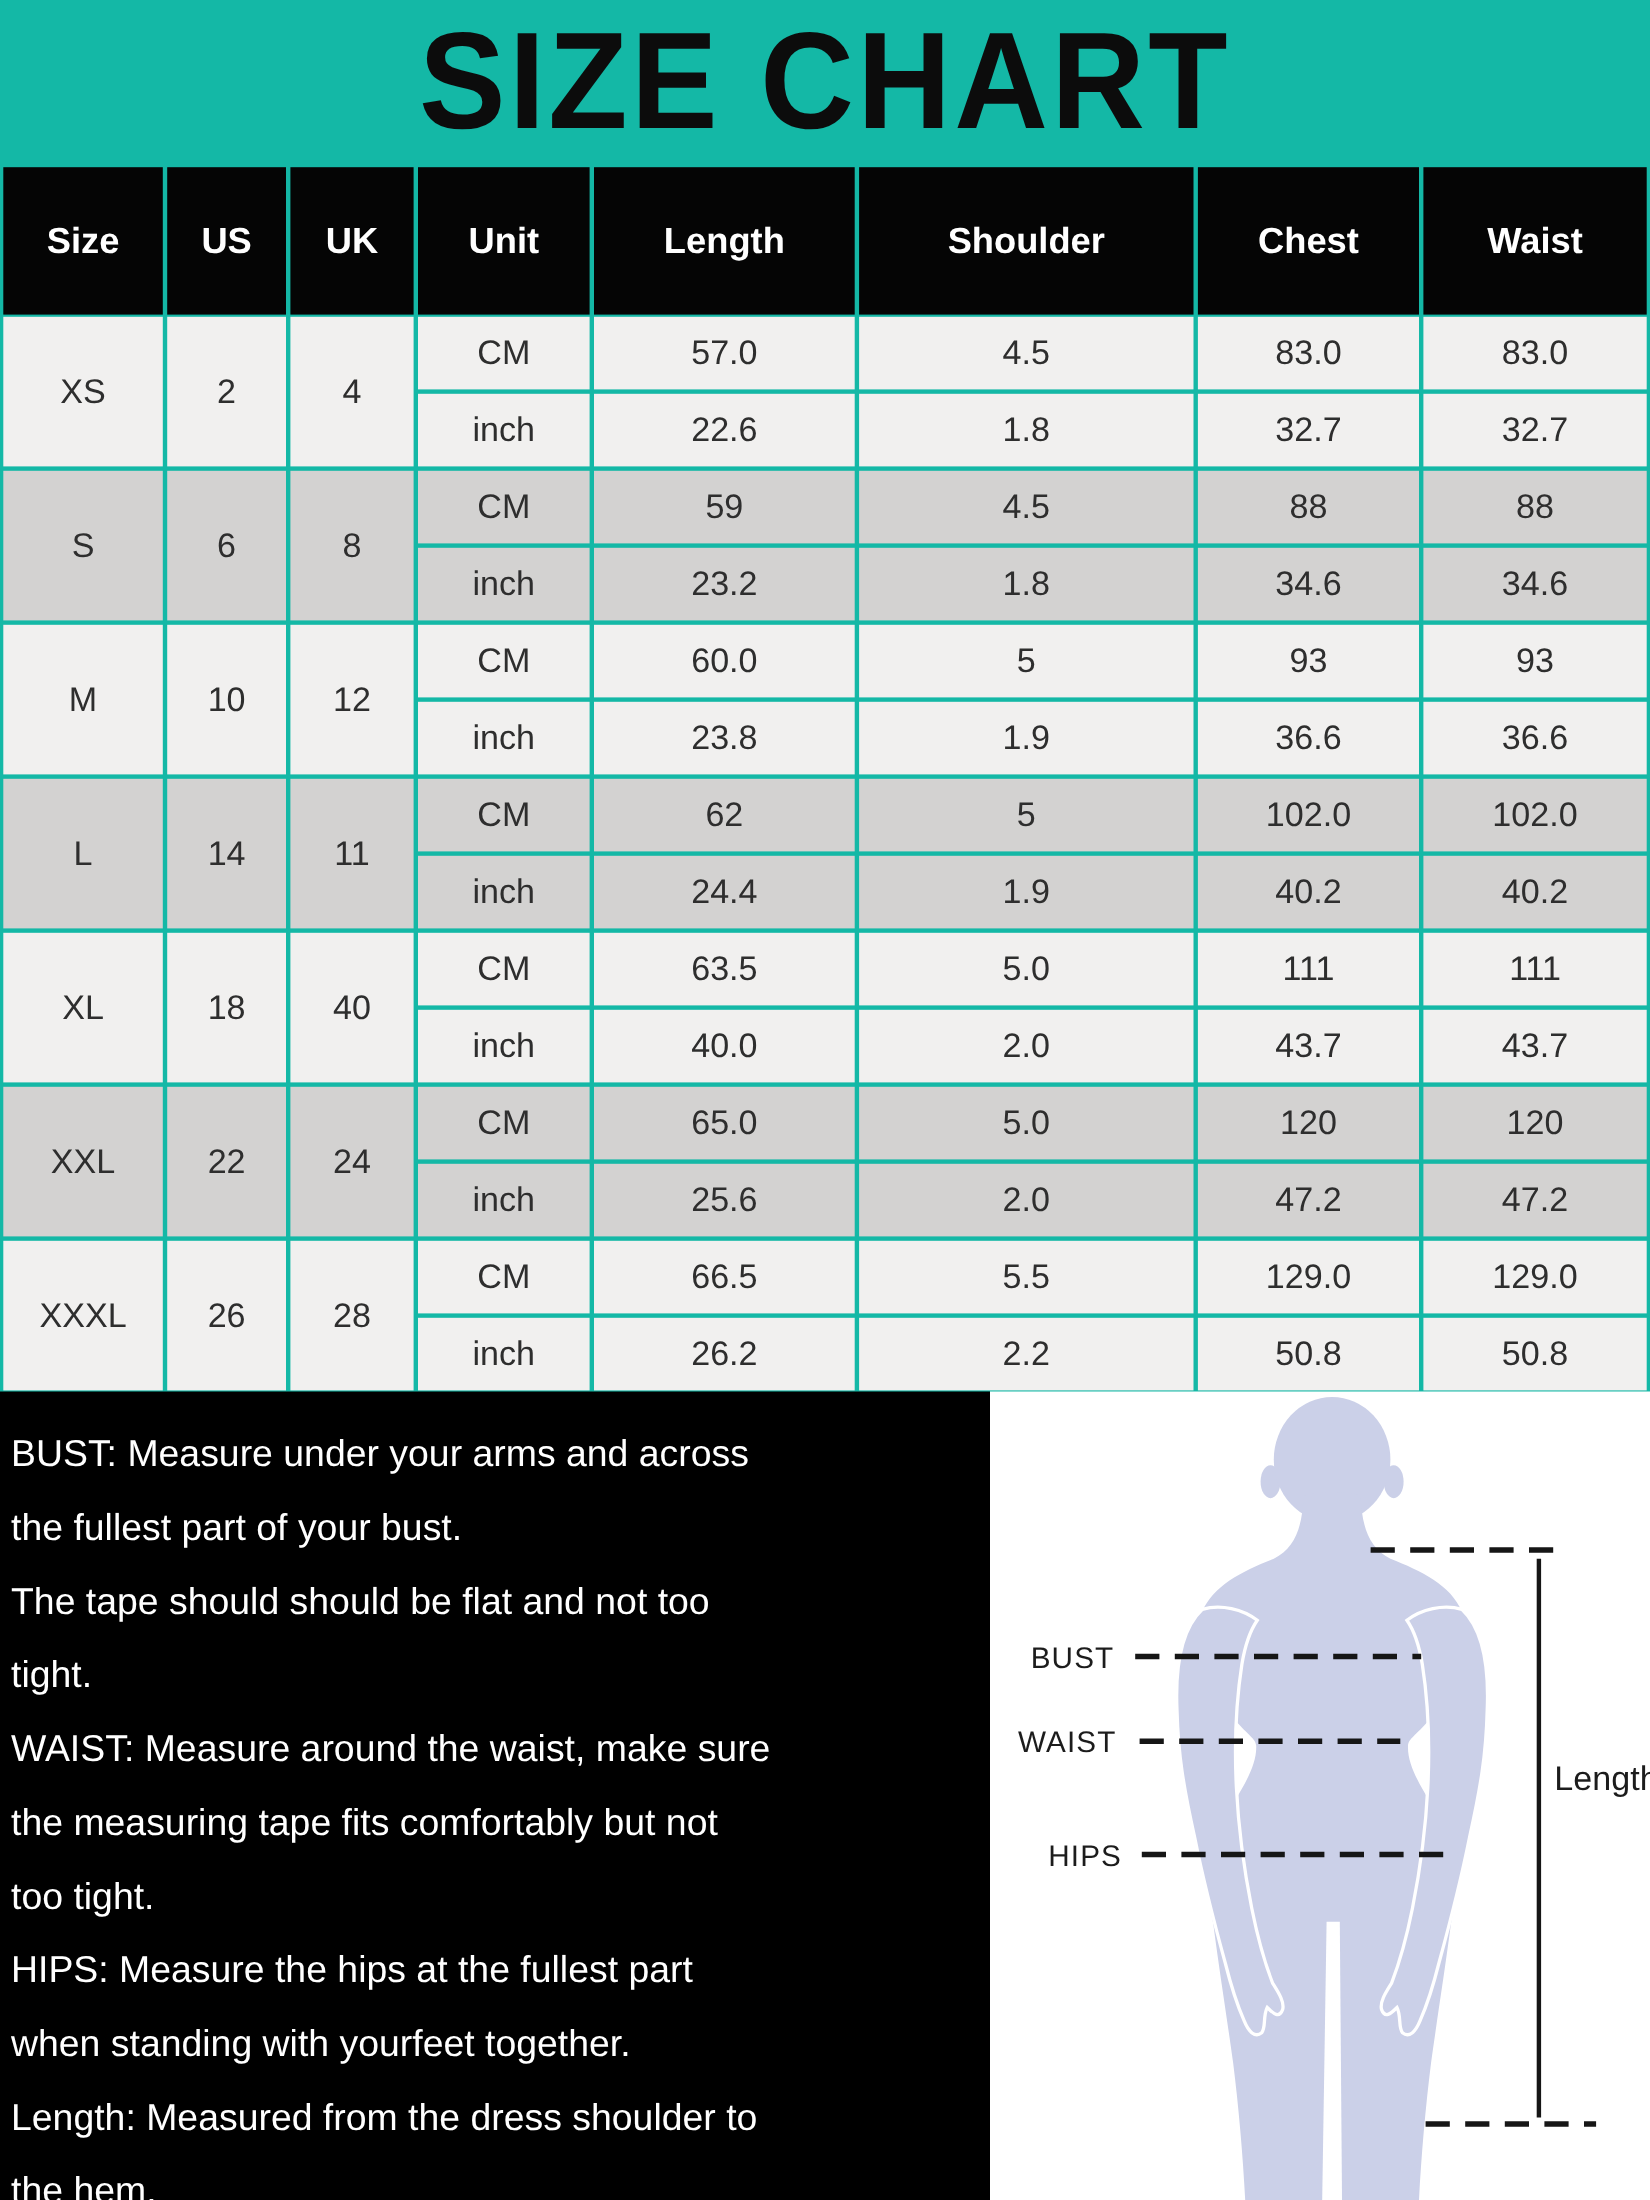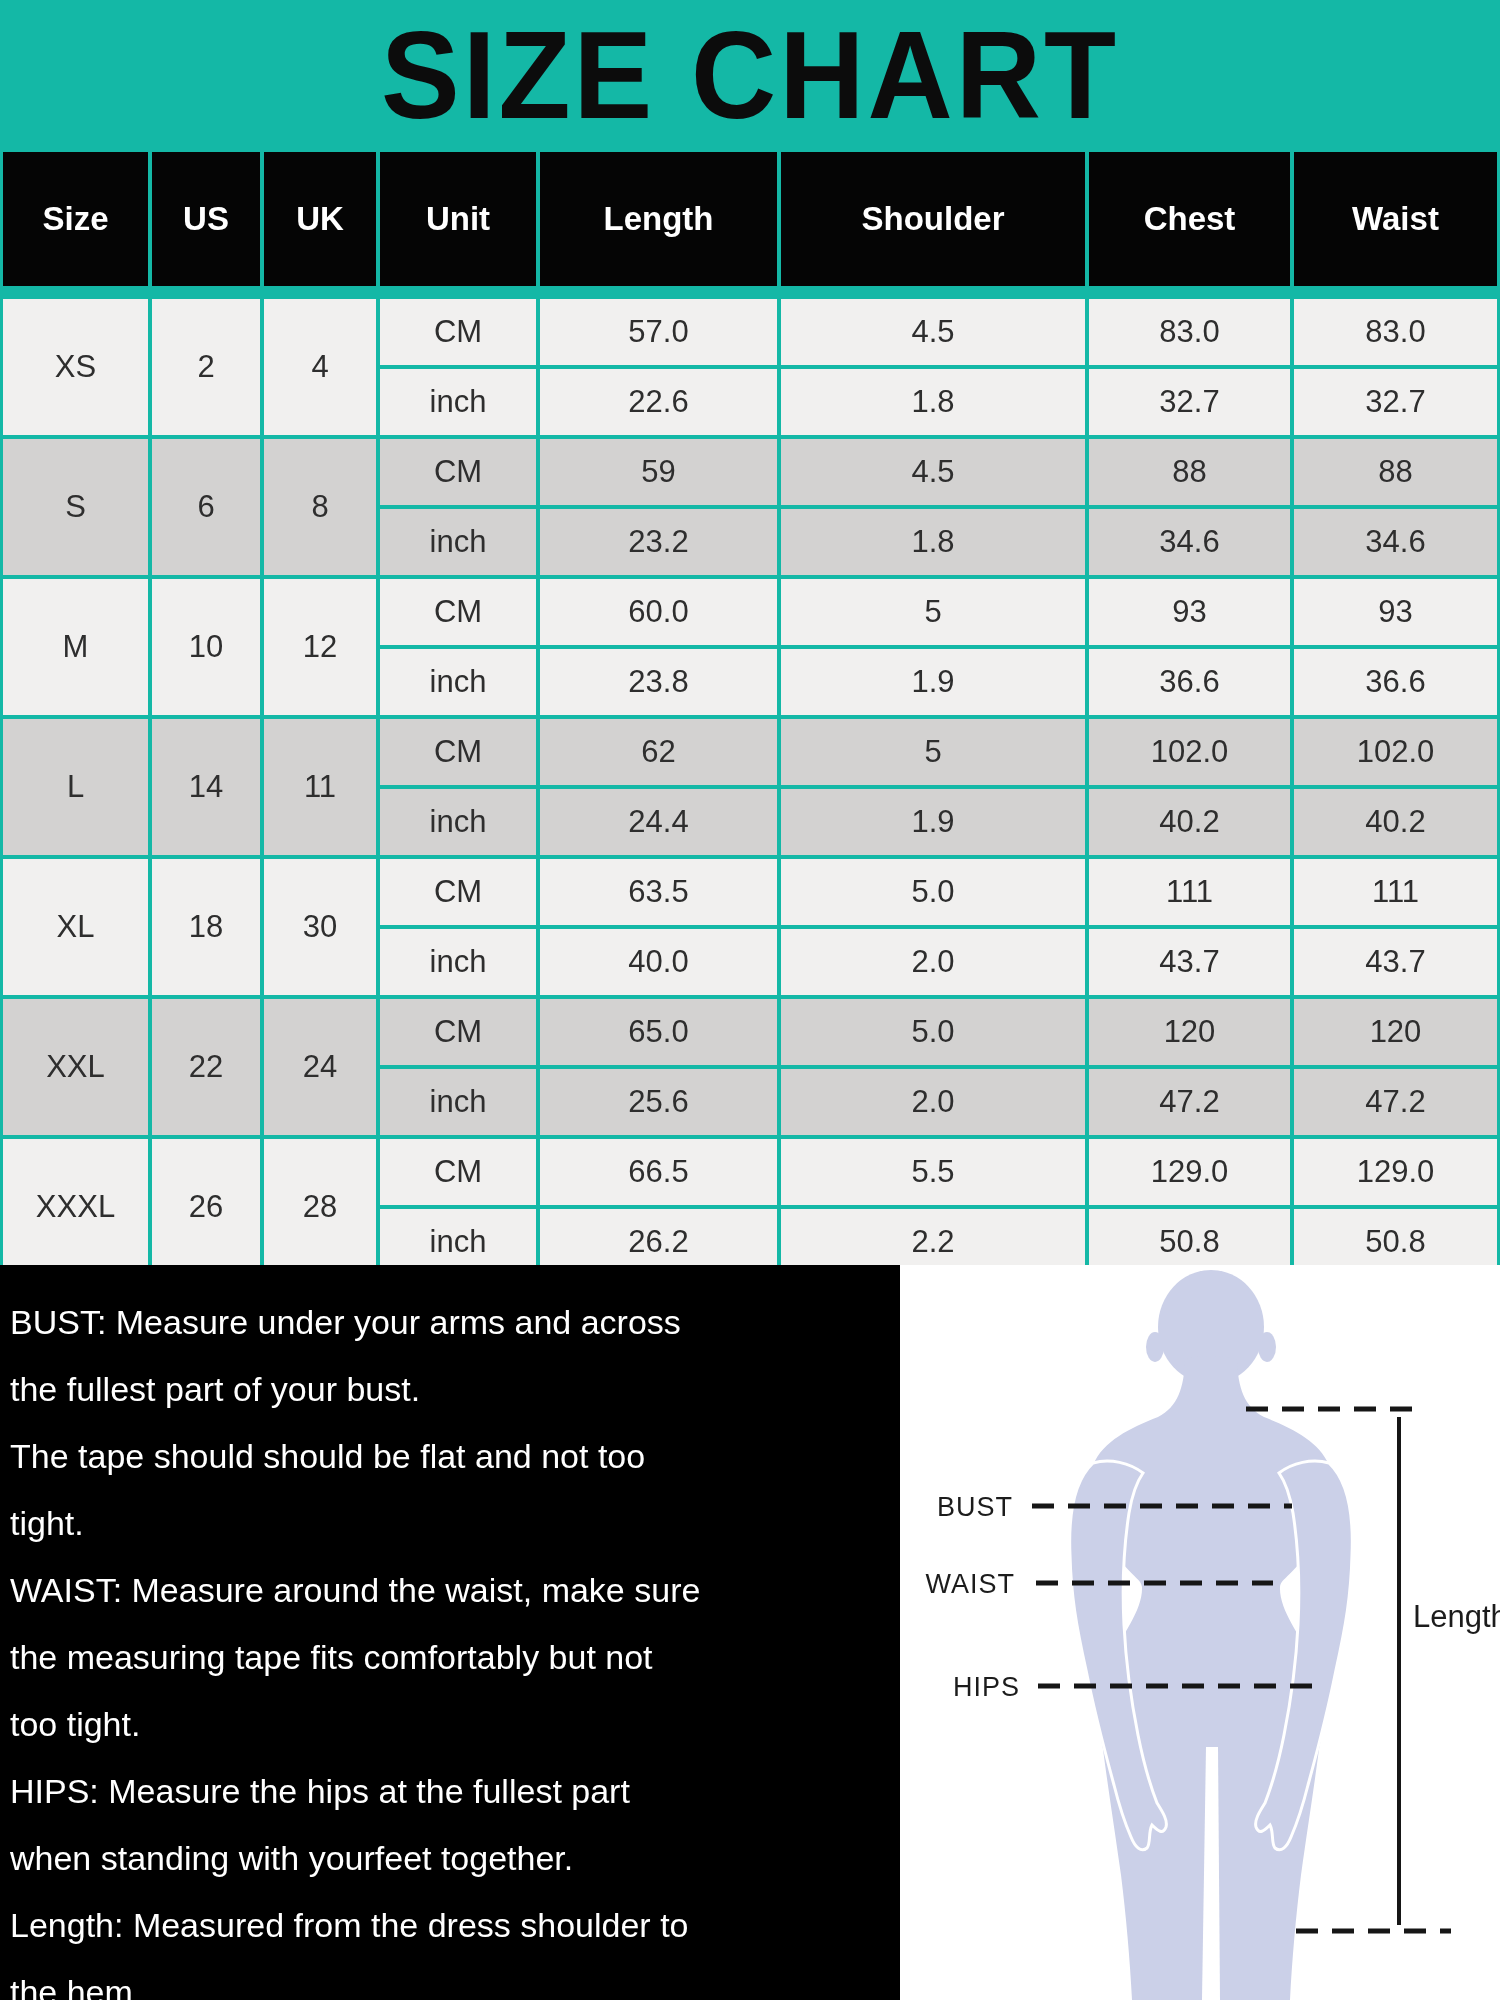--- a/index.html
+++ b/index.html
@@ -8,21 +8,21 @@
 
   
   .title{position:absolute;top:2px;left:0;width:1500px;text-align:center;
          font-size:118px;font-weight:bold;color:#0c0c0c;letter-spacing:3px;
          transform:scaleY(1.06);transform-origin:top center;white-space:nowrap;}
 
   
   .size-table{position:absolute;top:152px;left:3px;width:1494px;}
   .tgrid{display:grid;grid-template-columns:145px 108px 112px 156px 237px 304px 201px 203px;
          column-gap:4px;}
-  .thead{grid-template-rows:134px;margin-bottom:13px;border-radius:22px;}
+  .thead{grid-template-rows:134px;margin-bottom:2px;border-radius:22px;}
   .th{background:#050505;color:#fff;font-weight:bold;font-size:33px;
       display:flex;align-items:center;justify-content:center;}
   .tgroup{grid-template-rows:66px 66px;row-gap:4px;margin-bottom:4px;}
   .cell{display:flex;align-items:center;justify-content:center;
         font-size:31px;color:#2e2e2e;}
   .light .cell{background:#f1f0ef;}
   .dark  .cell{background:#d3d2d1;}
   .span2{grid-row:1/3;}
 
   
@@ -114,21 +114,21 @@
       <div class="cell">inch</div>
       <div class="cell">24.4</div>
       <div class="cell">1.9</div>
       <div class="cell">40.2</div>
       <div class="cell">40.2</div>
     </div>
 
     <div class="tgrid tgroup light">
       <div class="cell span2">XL</div>
       <div class="cell span2">18</div>
-      <div class="cell span2">30</div>
+      <div class="cell span2">40</div>
       <div class="cell">CM</div>
       <div class="cell">63.5</div>
       <div class="cell">5.0</div>
       <div class="cell">111</div>
       <div class="cell">111</div>
       <div class="cell">inch</div>
       <div class="cell">40.0</div>
       <div class="cell">2.0</div>
       <div class="cell">43.7</div>
       <div class="cell">43.7</div>

